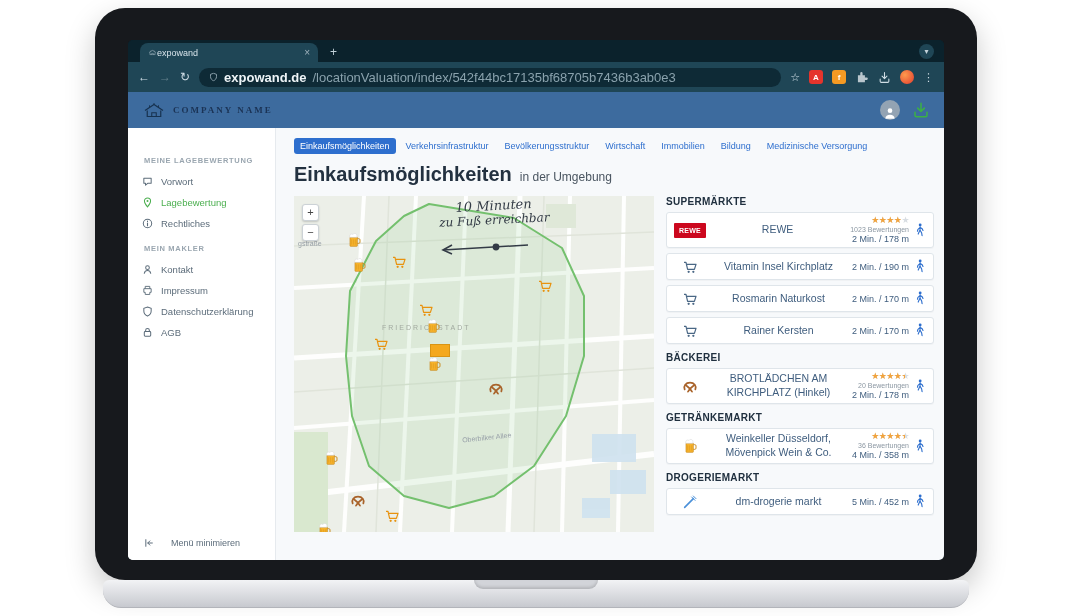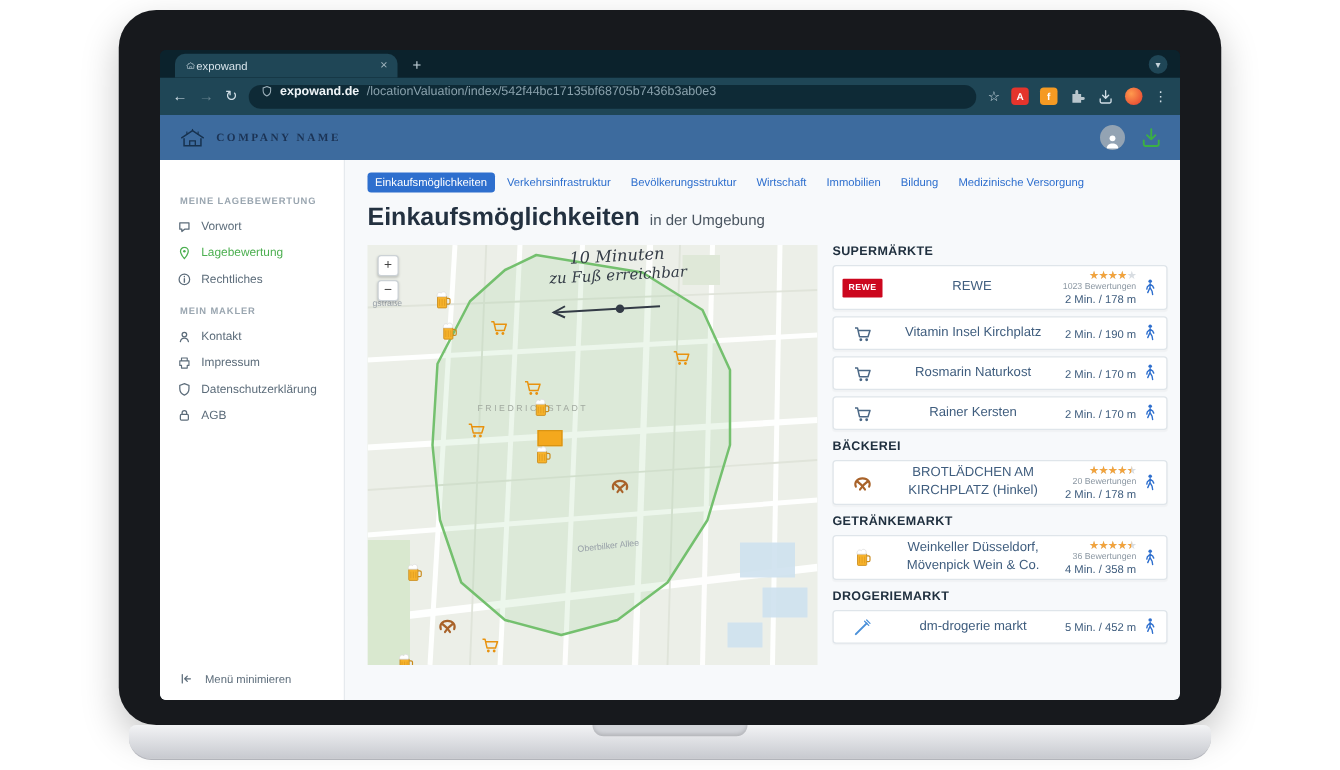--- a/index.html
+++ b/index.html
@@ -17,21 +17,21 @@
   .tab{display:flex;align-items:center;gap:0;width:178px;height:19px;background:#1f4656;border-radius:8px 8px 0 0;padding:0 8px;color:#d7e3ea;font-size:9px}
   .favicon{width:9px;height:9px;color:#cfdde5;display:flex}
   .tab-title{flex:1;white-space:nowrap;overflow:hidden}
   .tab-close{font-size:10px;color:#9fb3bd;cursor:default}
   .newtab{color:#c3d2da;font-size:12px;margin:0 0 3px 12px;cursor:default}
   .tabs-chevron{position:absolute;right:10px;bottom:3px;width:15px;height:15px;border-radius:50%;background:#1f4656;color:#c3d2da;font-size:8px;display:flex;align-items:center;justify-content:center}
 
   .toolbar{height:30px;background:#1f4656;display:flex;align-items:center;gap:9px;padding:0 10px}
   .nav-ic{font-size:12px;color:#cfdde5;line-height:1}
   .nav-ic.dim{color:#64808d}
-  .urlbar{flex:1;height:19px;background:#0e2a36;border-radius:10px;display:flex;align-items:flex-start;gap:6px;padding:0 10px;font-size:10px;min-width:0}
+  .urlbar{flex:1;height:19px;background:#0e2a36;border-radius:10px;display:flex;align-items:center;gap:6px;padding:0 10px;font-size:13px;min-width:0}
   .url-shield{width:9px;height:10px;color:#9fb3bd;flex:none;display:flex}
   .url-domain{color:#eef4f7;font-weight:bold;white-space:nowrap}
   .url-path{color:#8aa2ad;white-space:nowrap;overflow:hidden;text-overflow:ellipsis}
   .tool-star{font-size:11px;color:#cfdde5}
   .ext{width:14px;height:14px;border-radius:3px;display:flex;align-items:center;justify-content:center;font-size:8px;font-weight:bold;color:#fff;flex:none}
   .ext-pdf{background:#e5342c}
   .ext-f{background:#f59a23}
   .ext-puzzle{color:#b9c6cd;width:14px;height:14px;display:flex}
   .tool-dl{width:13px;height:13px;color:#cfdde5;display:flex}
   .avatar-chrome{width:14px;height:14px;border-radius:50%;background:radial-gradient(circle at 35% 35%,#ff9a4d,#e23b2e);flex:none}
@@ -47,21 +47,21 @@
   .avatar-app svg{width:14px;height:14px}
   .dl-green{width:18px;height:18px;color:#3bb143;display:flex}
 
   
   .appbody{display:flex;height:432px;background:#f7f9fb}
   .sidebar{width:148px;background:#fff;border-right:1px solid #e6eaee;padding-top:18px;position:relative;flex:none}
   .side-label{font-size:7.5px;font-weight:bold;color:#9aa6b0;letter-spacing:.7px;margin:10px 0 6px 16px}
   .side-item{display:flex;align-items:center;gap:8px;padding:5px 14px;font-size:9.5px;color:#5c6c7a;cursor:default}
   .side-item svg{width:11px;height:11px;flex:none}
   .side-item.active{color:#4caf50}
-  .side-min{position:absolute;bottom:12px;left:16px;display:flex;align-items:center;gap:10px;font-size:9px;color:#5c6c7a}
+  .side-min{position:absolute;bottom:12px;left:16px;display:flex;align-items:center;gap:17px;font-size:9px;color:#5c6c7a}
   .side-min svg{width:10px;height:10px}
 
   .main{flex:1;padding:10px 10px 0 18px;min-width:0}
   .tabrow{display:flex;gap:4px;margin-bottom:3px}
   .tabbtn{font-size:9px;color:#2e6fce;padding:3px 6px;border-radius:3px;white-space:nowrap;border:none;background:transparent;font-family:inherit;cursor:default}
   .tabbtn.active{background:#2e6fce;color:#fff}
   .page-title{margin:9px 0 10px;display:flex;align-items:baseline;gap:8px}
   .page-title .t{font-size:20px;font-weight:bold;color:#233140}
   .page-title .s{font-size:12px;color:#4a5560}
 

